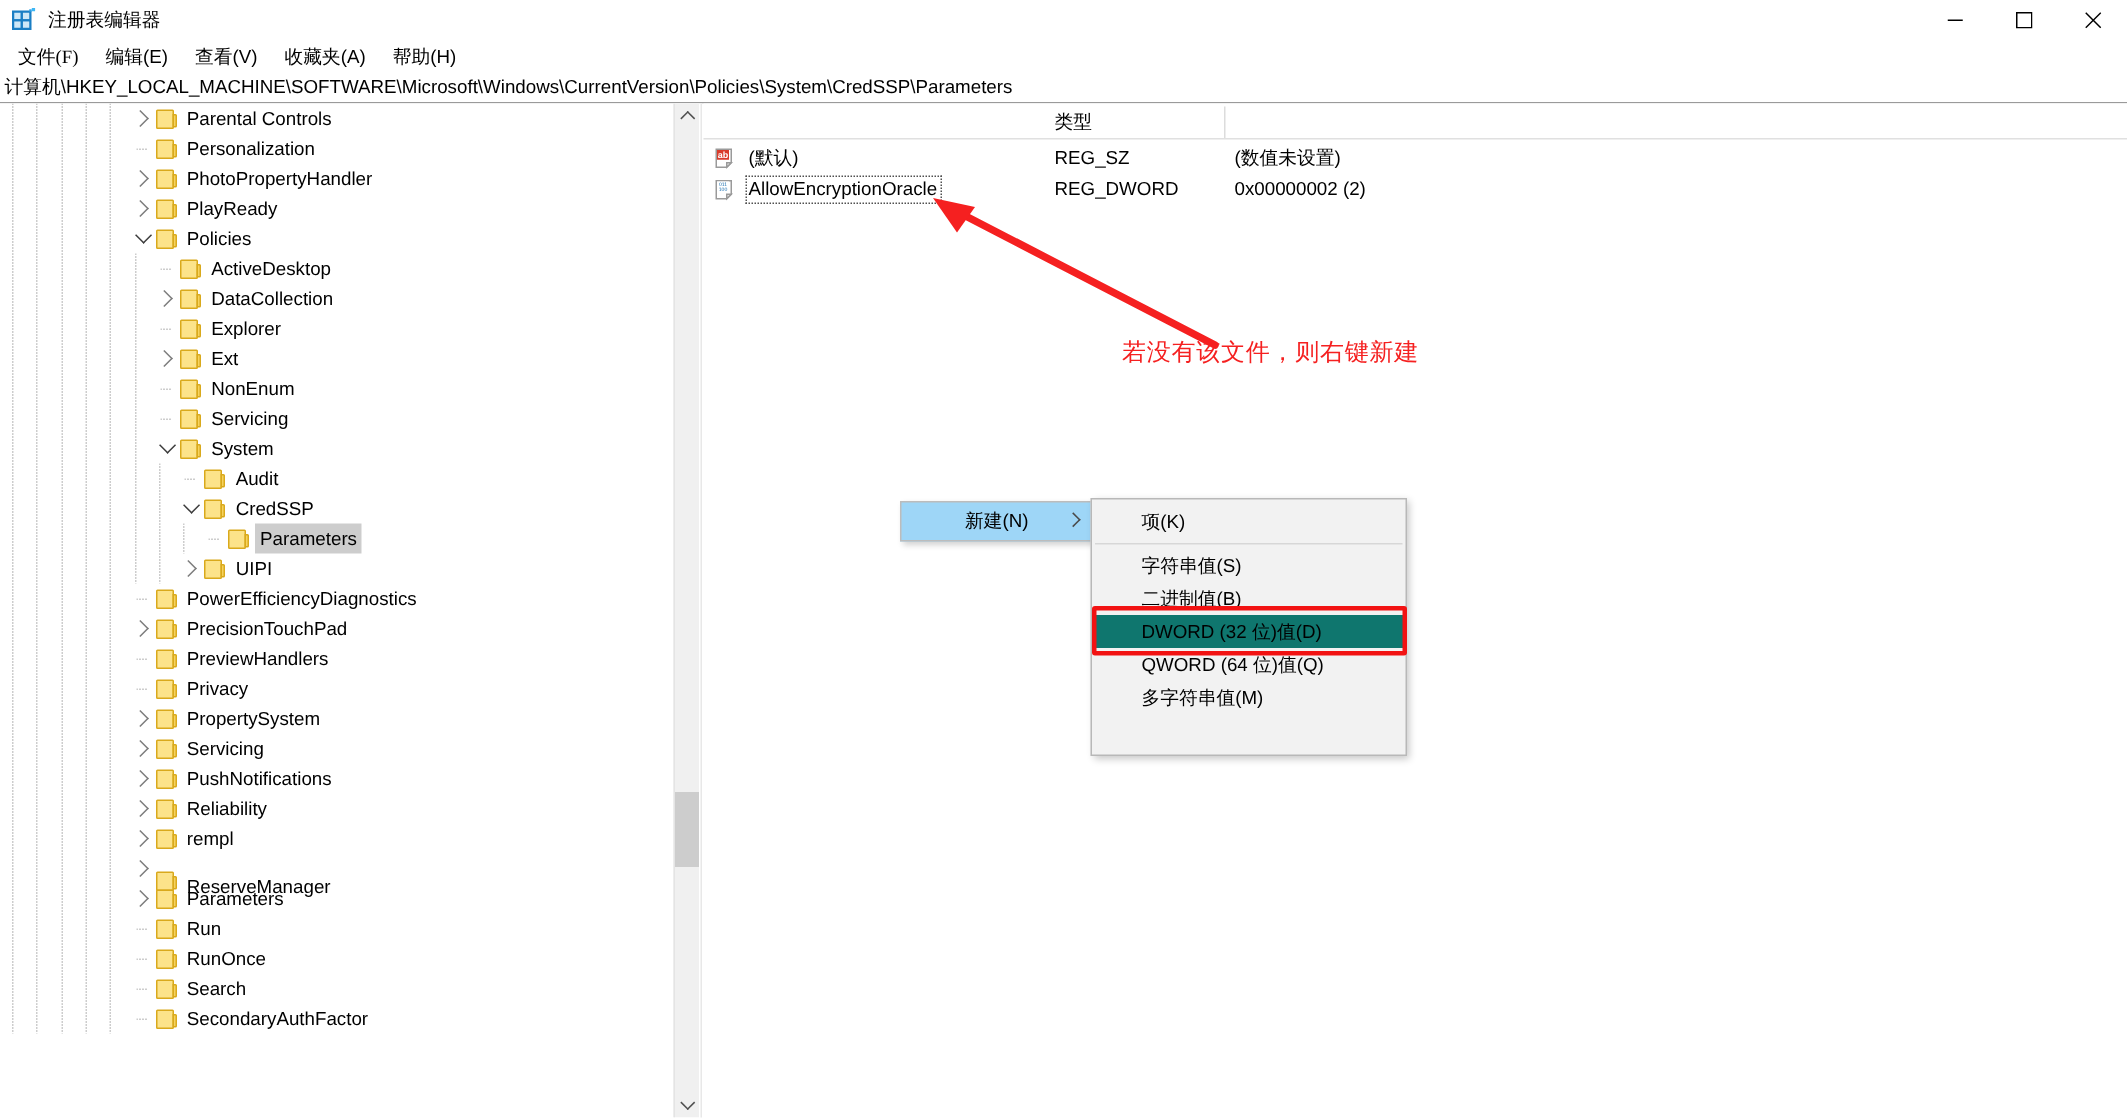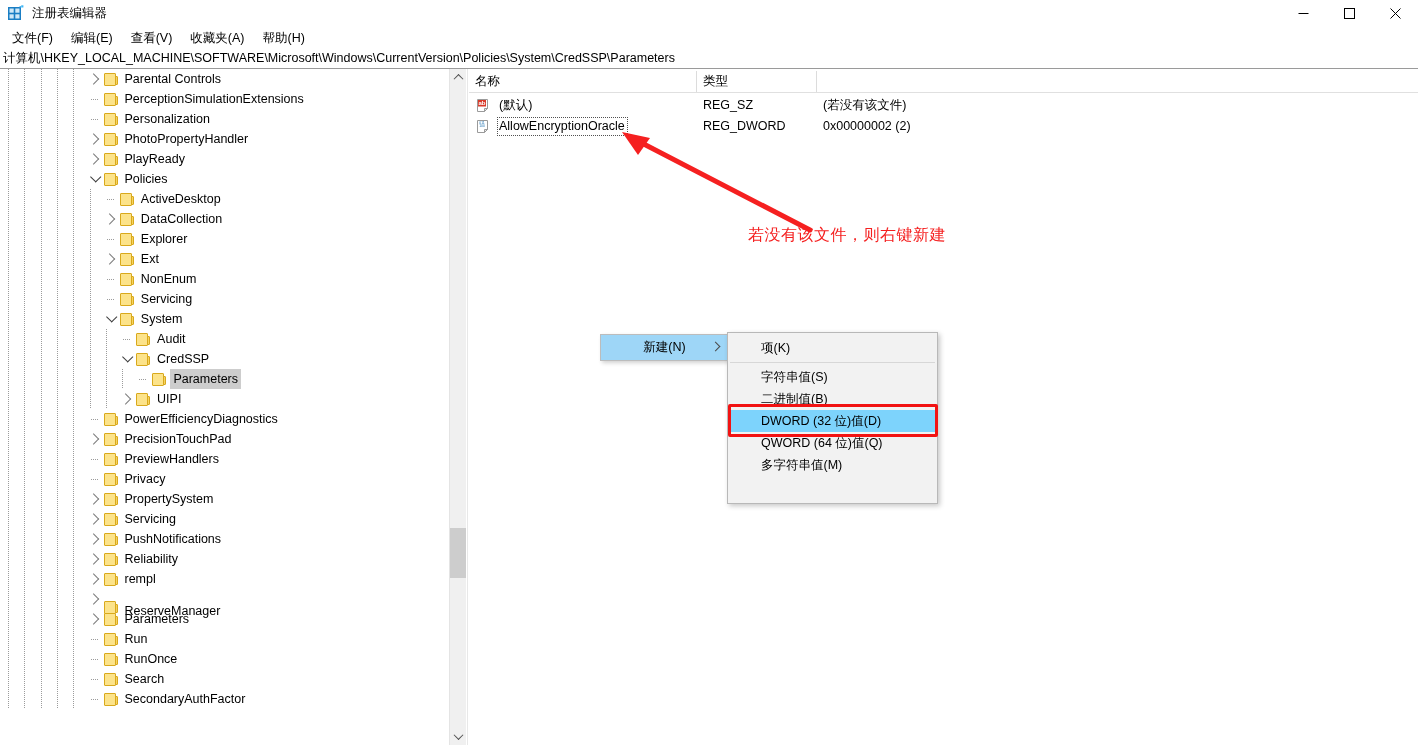--- a/index.html
+++ b/index.html
@@ -48,21 +48,21 @@
     position: absolute; left: 0; top: 27px;
     width: 1418px; height: 21px;
     background: #ffffff;
     display: flex; align-items: center;
   }
   .menu-item {
     padding: 2px 9px 2px 9px;
     font-size: 12.5px; line-height: 16px;
     white-space: nowrap; cursor: default;
   }
-  #menubar .menu-item:first-child { margin-left: 3px; }
+  #menubar .menu-item:first-child { margin-left: 3px; font-family: Liberation Serif, serif; }
 
   
   #addressbar {
     position: absolute; left: 0; top: 48px;
     width: 1418px; height: 21px;
     background: #ffffff;
     border-bottom: 1px solid #9a9a9a;
     display: flex; align-items: center;
     box-sizing: border-box;
   }
@@ -286,21 +286,21 @@
     position: relative;
     height: 22px;
     padding-left: 33px;
     font-size: 12.5px;
     line-height: 22px;
     color: #000;
     white-space: nowrap;
     cursor: default;
   }
   .ctx-item.highlight {
-    background: #7dd3fc;
+    background: #0f766e;
   }
   .ctx-sep {
     height: 1px;
     background: #d7d7d7;
     margin: 3px 2px 3px 2px;
   }
 
   
   #dword-box {
     position: absolute;
@@ -399,35 +399,20 @@
           <div class="guide" style="left: 24.3px;"></div>
           <div class="guide" style="left: 40.6px;"></div>
           <div class="guide" style="left: 56.9px;"></div>
           <div class="guide" style="left: 73.2px;"></div>
           <div class="elbow-h" style="left: 90.5px; top: 10px;"></div>
           <div style="position: absolute; left: 103.5px; top: 0px; height: 20px; display: flex; align-items: center;">
             <div class="folder">
               <div class="body"></div>
               <div class="tab"></div>
             </div>
-            <div class="tree-label">PerceptionSimulationExtensions</div>
-          </div>
-        </div>
-        <div class="tree-row">
-          <div class="guide" style="left: 8px;"></div>
-          <div class="guide" style="left: 24.3px;"></div>
-          <div class="guide" style="left: 40.6px;"></div>
-          <div class="guide" style="left: 56.9px;"></div>
-          <div class="guide" style="left: 73.2px;"></div>
-          <div class="elbow-h" style="left: 90.5px; top: 10px;"></div>
-          <div style="position: absolute; left: 103.5px; top: 0px; height: 20px; display: flex; align-items: center;">
-            <div class="folder">
-              <div class="body"></div>
-              <div class="tab"></div>
-            </div>
             <div class="tree-label">Personalization</div>
           </div>
         </div>
         <div class="tree-row">
           <div class="guide" style="left: 8px;"></div>
           <div class="guide" style="left: 24.3px;"></div>
           <div class="guide" style="left: 40.6px;"></div>
           <div class="guide" style="left: 56.9px;"></div>
           <div class="guide" style="left: 73.2px;"></div>
           <div class="expander" style="left: 86.5px;">
@@ -914,35 +899,34 @@
       </div>
       <div id="tree-thumb"></div>
       <div class="sb-arrow down">
         <div class="sb-tri"></div>
       </div>
     </div>
   </div>
 
   <div id="values-pane">
     <div id="values-header">
-      <div class="col-head" id="col-name">名称</div>
       <div class="col-head" id="col-type">类型</div>
       <div class="col-head" id="col-pad"></div>
     </div>
 
     <div class="value-row" id="row-default">
       <svg class="vicon" viewBox="0 0 16 16">
         <path d="M1.5 1.5 h10 v9 l-3 3 h-7 z" fill="#ffffff" stroke="#9a9a9a" stroke-width="1"></path>
         <path d="M8.5 10.5 h3 l-3 3 z" fill="#e9e9e9" stroke="#9a9a9a" stroke-width="1"></path>
         <rect x="2" y="2" width="8" height="6.5" fill="#d93b2b"></rect>
         <text x="6" y="7.4" font-size="6" font-family="Liberation Sans, sans-serif" fill="#ffffff" text-anchor="middle" font-weight="bold">ab</text>
       </svg>
       <div class="vcell name">(默认)</div>
       <div class="vcell type">REG_SZ</div>
-      <div class="vcell data">(若没有该文件)</div>
+      <div class="vcell data">(数值未设置)</div>
     </div>
 
     <div class="value-row" id="row-aeo">
       <svg class="vicon" viewBox="0 0 16 16">
         <path d="M1.5 1.5 h10 v9 l-3 3 h-7 z" fill="#ffffff" stroke="#9a9a9a" stroke-width="1"></path>
         <path d="M8.5 10.5 h3 l-3 3 z" fill="#e9e9e9" stroke="#9a9a9a" stroke-width="1"></path>
         <rect x="2" y="2" width="8" height="6.5" fill="#ffffff"></rect>
         <text x="6" y="5.1" font-size="3.4" font-family="Liberation Sans, sans-serif" fill="#1a6fb0" text-anchor="middle">011</text>
         <text x="6" y="8.3" font-size="3.4" font-family="Liberation Sans, sans-serif" fill="#1a6fb0" text-anchor="middle">100</text>
       </svg>

